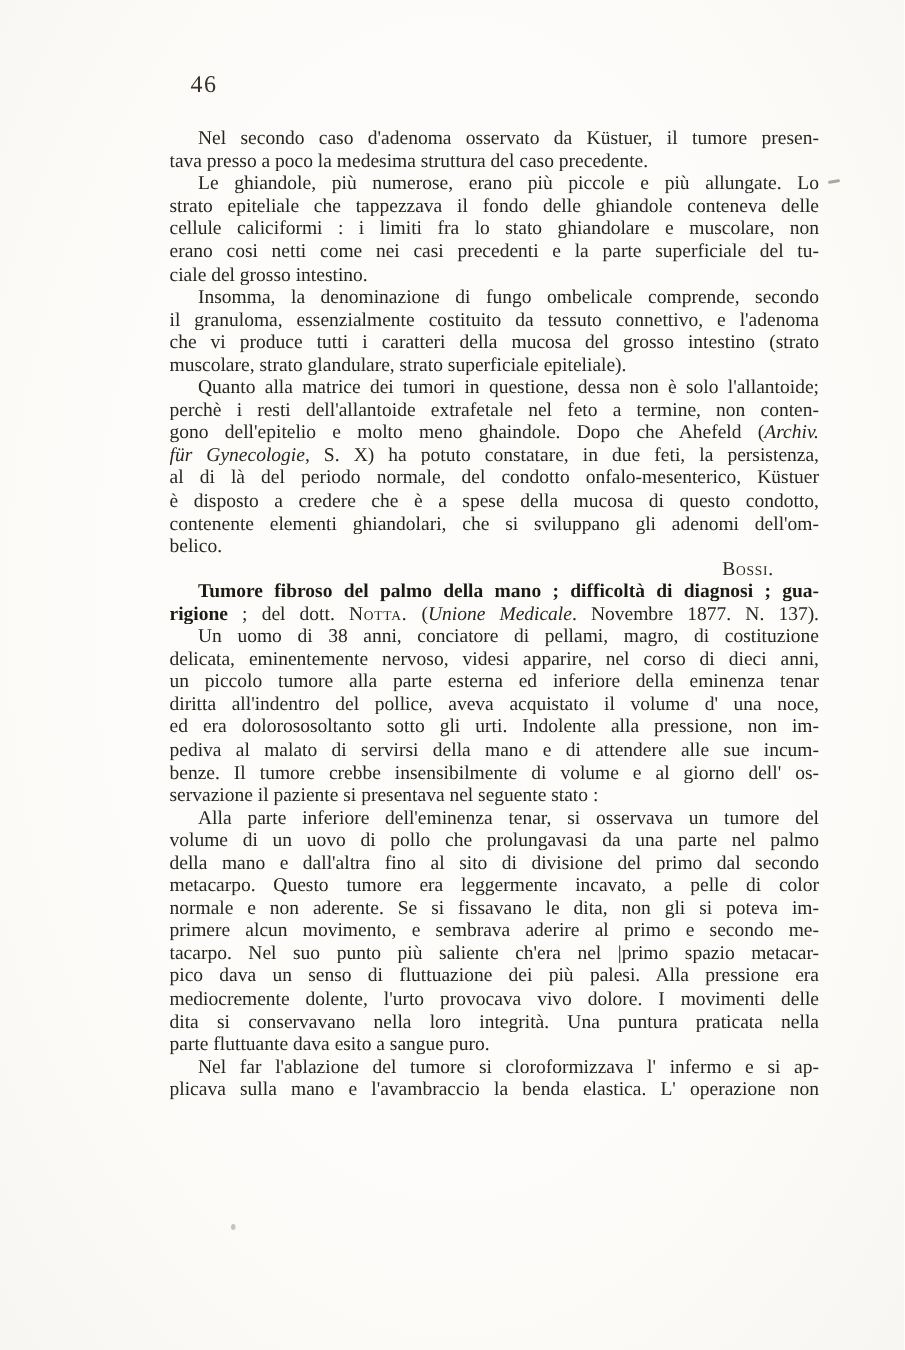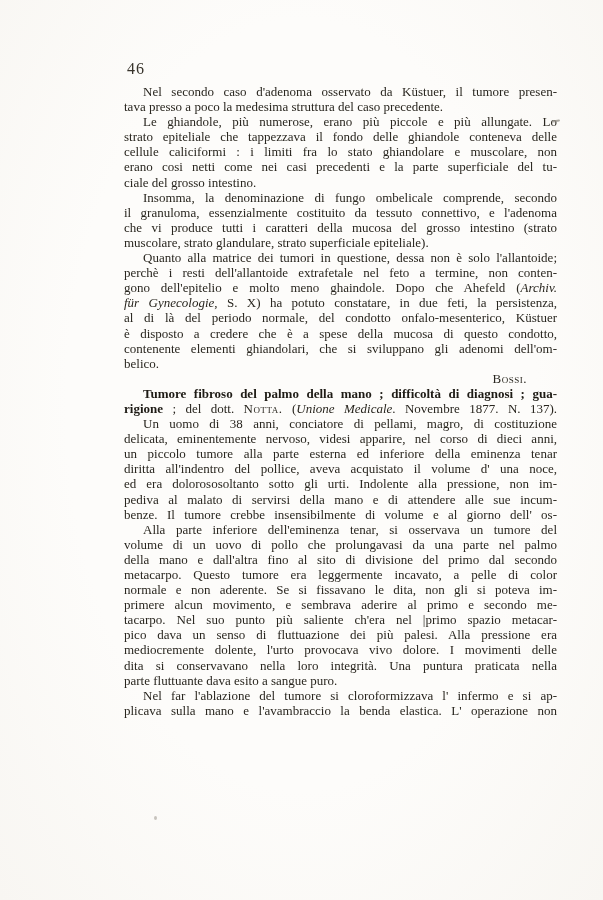--- a/index.html
+++ b/index.html
@@ -11,28 +11,28 @@
   }
   .scan-page {
     position: relative;
     width: 603px; height: 900px;
     overflow: hidden;
     background: radial-gradient(ellipse at 50% 45%, #fdfcfa 55%, #f8f6f2 100%);
     color: #29261f;
   }
   .page-number {
     position: absolute;
-    left: 127px; top: 60px;
+    left: 127px; top: 48px;
     font-size: 16px;
     letter-spacing: 1px;
     color: #37332b;
   }
   .text-block {
     position: absolute;
-    left: 124px; top: 84px;
+    left: 113px; top: 84px;
     width: 433px;
     font-size: 13px;
     line-height: 15.1px;
     text-rendering: optimizeLegibility;
   }
   .line {
     height: 15.1px;
     overflow: hidden;
     text-align: justify;
     text-align-last: left;
@@ -106,20 +106,21 @@
         <div class="line fill"><span class="b">rigione</span><span> ; del dott. </span><span class="sc">Notta.</span><span> (</span><span class="i">Unione Medicale</span><span>. Novembre 1877. N. 137).</span></div>
       </div>
       <div class="block para">
         <div class="line fill indent"><span>Un uomo di 38 anni, conciatore di pellami, magro, di costituzione</span></div>
         <div class="line fill"><span>delicata, eminentemente nervoso, videsi apparire, nel corso di dieci anni,</span></div>
         <div class="line fill"><span>un piccolo tumore alla parte esterna ed inferiore della eminenza tenar</span></div>
         <div class="line fill"><span>diritta all'indentro del pollice, aveva acquistato il volume d' una noce,</span></div>
         <div class="line fill"><span>ed era dolorososoltanto sotto gli urti. Indolente alla pressione, non im-</span></div>
         <div class="line fill"><span>pediva al malato di servirsi della mano e di attendere alle sue incum-</span></div>
         <div class="line fill"><span>benze. Il tumore crebbe insensibilmente di volume e al giorno dell' os-</span></div>
+        <div class="line"><span>servazione il paziente si presentava nel seguente stato :</span></div>
       </div>
       <div class="block para">
         <div class="line fill indent"><span>Alla parte inferiore dell'eminenza tenar, si osservava un tumore del</span></div>
         <div class="line fill"><span>volume di un uovo di pollo che prolungavasi da una parte nel palmo</span></div>
         <div class="line fill"><span>della mano e dall'altra fino al sito di divisione del primo dal secondo</span></div>
         <div class="line fill"><span>metacarpo. Questo tumore era leggermente incavato, a pelle di color</span></div>
         <div class="line fill"><span>normale e non aderente. Se si fissavano le dita, non gli si poteva im-</span></div>
         <div class="line fill"><span>primere alcun movimento, e sembrava aderire al primo e secondo me-</span></div>
         <div class="line fill"><span>tacarpo. Nel suo punto più saliente ch'era nel |primo spazio metacar-</span></div>
         <div class="line fill"><span>pico dava un senso di fluttuazione dei più palesi. Alla pressione era</span></div>

